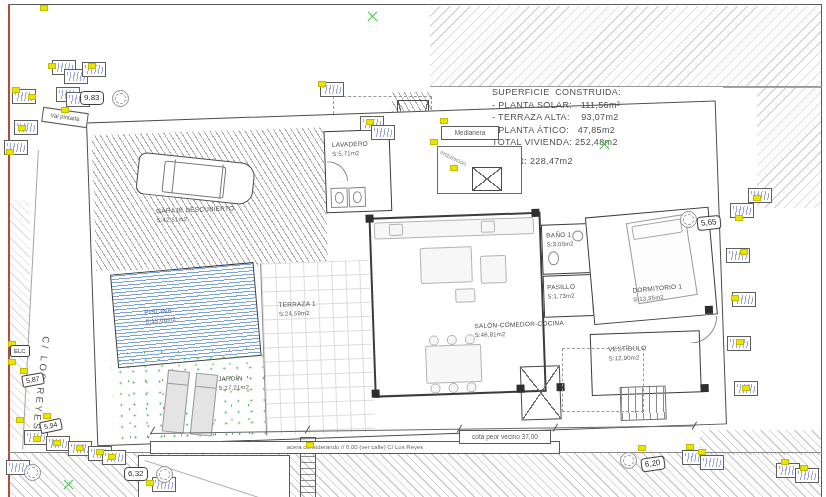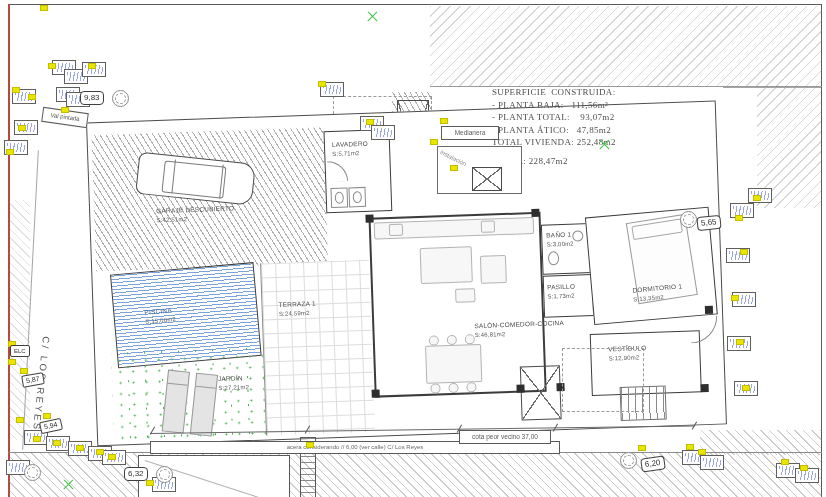--- a/index.html
+++ b/index.html
@@ -49,21 +49,21 @@
       background:repeating-linear-gradient(100deg,rgba(70,90,205,.55) 0 1px,transparent 1px 3.5px);}
   .gx{position:absolute;width:13px;height:13px;z-index:9;}
   .gx::before,.gx::after{content:"";position:absolute;left:0;top:6px;width:13px;height:1.4px;background:#3fc244;}
   .gx::before{transform:rotate(45deg);} .gx::after{transform:rotate(-45deg);}
   .manhole{position:absolute;width:15px;height:15px;border:1.2px solid #8a8a8a;border-radius:50%;z-index:8;background:#fff;}
   .manhole::after{content:"";position:absolute;inset:2px;border:1px dashed #9a9a9a;border-radius:50%;}
   .lvl{position:absolute;border:1.3px solid #3f3f3f;border-radius:4px;background:#fff;
        font-size:8px;color:#2f2f2f;padding:0 3px;height:12px;line-height:12px;z-index:10;white-space:nowrap;}
   .lvl-sm{font-size:7px;height:10px;line-height:10px;border-width:1px;border-radius:2px;}
   
-  #summary{left:492px;top:86px;font-size:9px;line-height:12.5px;letter-spacing:.35px;color:#4f4f4f;z-index:6;font-family:Liberation Serif, serif;}
+  #summary{left:492px;top:86px;font-size:9px;line-height:12.5px;letter-spacing:.35px;color:#4f4f4f;z-index:6;}
   #summary div{white-space:pre;}
   #summary .solar{margin-top:6px;}
   .notebox{position:absolute;border:1px solid #5a5a5a;background:#fff;color:#6a6a6a;
            font-size:6px;text-align:center;overflow:hidden;white-space:nowrap;z-index:7;}
   .tinybox{position:absolute;border:1px solid #5a5a5a;background:#fff;color:#5a5a5a;
            font-size:6.5px;text-align:center;overflow:hidden;white-space:nowrap;z-index:7;}
   #street-label{left:36px;top:336px;writing-mode:vertical-rl;transform:rotate(6deg);
                 font-size:9.5px;letter-spacing:2.5px;color:#565656;z-index:6;}
   .line{position:absolute;background:#666;}
   .thin{background:#a5a5a5;}
@@ -205,22 +205,22 @@
     <div class="col" style="left:420px;top:276px;"></div>
     <div class="col" style="left:460px;top:276px;"></div>
     <div class="col" style="left:604px;top:282px;"></div>
     <div class="col" style="left:611px;top:204px;"></div>
   </div>
 
   <div class="dash" style="left:562px;top:348px;width:80px;height:62px;"></div>
 
   <div class="abs" id="summary">
     <div>SUPERFICIE  CONSTRUIDA:</div>
-    <div>- PLANTA BAJA:   111,56m²</div>
-    <div>- PLANTA TOTAL:    93,07m2</div>
+    <div>- PLANTA SOLAR:   111,56m²</div>
+    <div>- TERRAZA ALTA:    93,07m2</div>
     <div>- PLANTA ÁTICO:   47,85m2</div>
     <div>TOTAL VIVIENDA: 252,48m2</div>
     <div class="solar">SOLAR: 228,47m2</div>
   </div>
 
   <div class="tinybox" style="left:441px;top:126px;width:56px;height:12px;line-height:12px;">Medianera</div>
   <div class="abs" style="left:437px;top:146px;width:83px;height:46px;border:1px solid #6a6a6a;background:#fff;z-index:6;">
     <span style="position:absolute;left:4px;top:2px;font-size:6px;color:#8a8a8a;transform:rotate(27deg);transform-origin:0 0;white-space:nowrap;">instalación</span>
     <div class="xbox" style="left:34px;top:20px;width:28px;height:22px;border-width:1px;"></div>
   </div>

